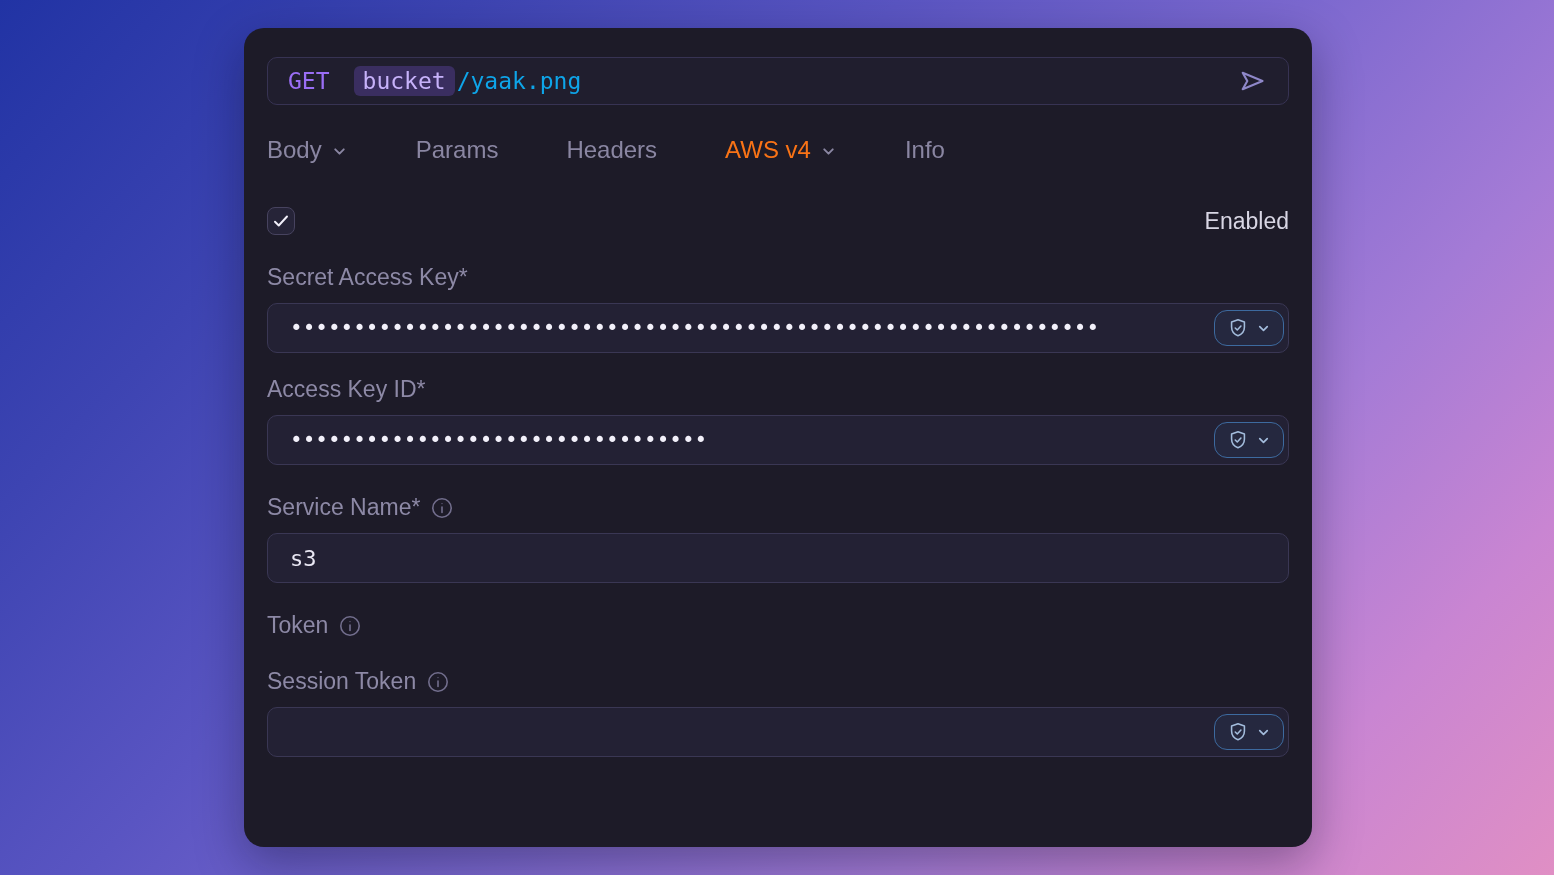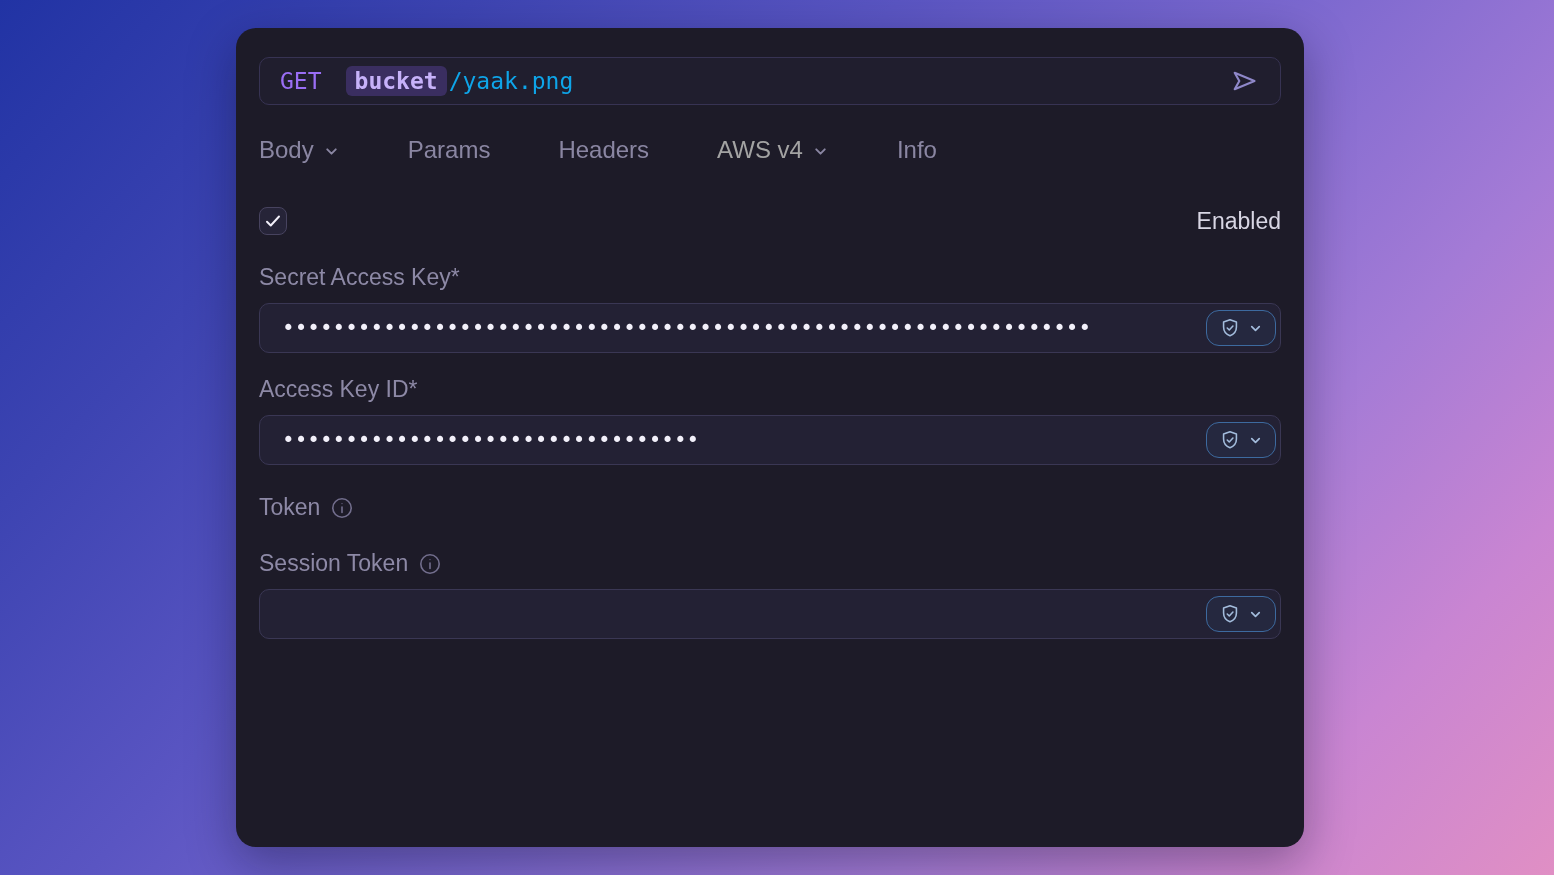--- a/index.html
+++ b/index.html
@@ -5,21 +5,21 @@
   * { margin: 0; padding: 0; box-sizing: border-box; }
   html, body { width: 1554px; height: 875px; overflow: hidden; }
   body {
     font-family: "Liberation Sans", sans-serif;
     background: linear-gradient(133deg,
       #2133a4 0%, #3d44b2 20%, #5a55c2 38%,
       #7b68cf 55%, #a47bd6 72%, #c985d2 86%, #e08fc4 100%);
   }
   .panel {
     position: absolute;
-    left: 236px; top: 28px;
+    left: 244px; top: 28px;
     width: 1068px; height: 819px;
     background: #1d1b28;
     border-radius: 20px;
     box-shadow: 0 16px 48px rgba(10,8,30,0.35);
     padding: 29px 23px 28px 23px;
   }
   
   .url-bar {
     display: flex; align-items: center;
     height: 48px;
@@ -30,40 +30,39 @@
     font-family: "DejaVu Sans Mono", monospace;
     font-size: 23px;
   }
   .method { color: #9a6ef5; margin-right: 24px; }
   .url-variable-pill {
     background: #3a2e60;
     color: #c7b2fa;
     border-radius: 6px;
     padding: 2px 9px;
     margin-right: 2px;
-    font-weight: bold;
   }
   .url-path { color: #0ea5e9; }
   .send-button {
     margin-left: auto;
     width: 32px; height: 32px;
     display: flex; align-items: center; justify-content: center;
     color: #8f88c9;
     cursor: pointer;
   }
   
   .tabs {
     display: flex; align-items: center;
     gap: 68px;
     margin-top: 30px;
     height: 30px;
     font-size: 24px;
   }
   .tab { color: #8a86a2; display: flex; align-items: center; gap: 9px; cursor: pointer; }
-  .tab.active { color: #a3a3a3; font-weight: 500; }
+  .tab.active { color: #f97316; font-weight: 500; }
   .tab .chev { color: #8a86a2; margin-top: 3px; }
   
   .enabled-row {
     margin-top: 42px;
     display: flex; align-items: center; gap: 19px;
     height: 28px;
     justify-content: space-between;
   }
   .checkbox {
     width: 28px; height: 28px;
@@ -220,20 +219,35 @@
         </span>
         <span style="display:inline-flex;">
           <svg width="15" height="15" viewBox="0 0 16 16" fill="none" stroke="currentColor" stroke-width="1.8" stroke-linecap="round" stroke-linejoin="round">
               <polyline points="4,6 8,10 12,6"></polyline>
             </svg>
         </span>
       </span>
     </div>
   </div>
 
+  <div class="section">
+    <div class="field-label">
+      <span>Service Name*</span>
+      <span class="info-icon">
+        <svg width="24" height="24" viewBox="0 0 24 24" fill="none" stroke="currentColor" stroke-width="1.6" stroke-linecap="round">
+          <circle cx="12" cy="12" r="9.2"></circle>
+          <line x1="12" y1="11" x2="12" y2="16.5"></line>
+          <circle cx="12" cy="7.6" r="0.6" fill="currentColor" stroke="none"></circle>
+        </svg>
+      </span>
+    </div>
+    <div class="field-box">
+      <input class="field-input" type="text" value="s3" style="">
+    </div>
+  </div>
 
   <div class="section">
     <div class="field-label">
       <span>Token</span>
       <span class="info-icon">
         <svg width="24" height="24" viewBox="0 0 24 24" fill="none" stroke="currentColor" stroke-width="1.6" stroke-linecap="round">
           <circle cx="12" cy="12" r="9.2"></circle>
           <line x1="12" y1="11" x2="12" y2="16.5"></line>
           <circle cx="12" cy="7.6" r="0.6" fill="currentColor" stroke="none"></circle>
         </svg>

